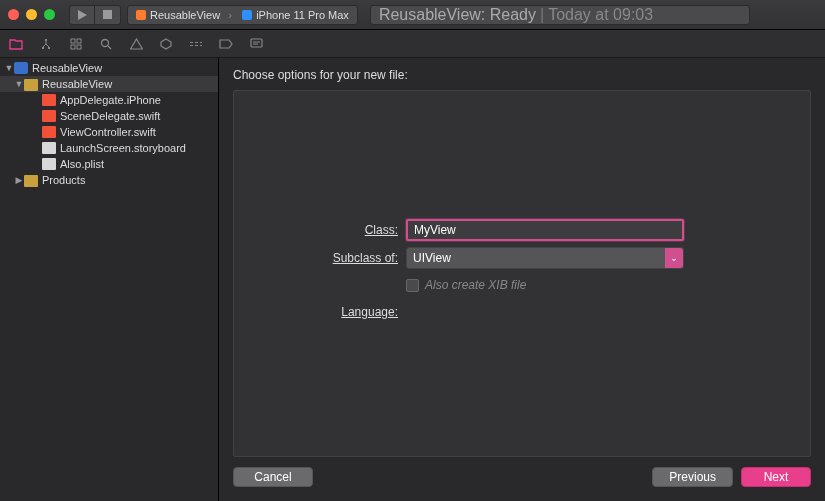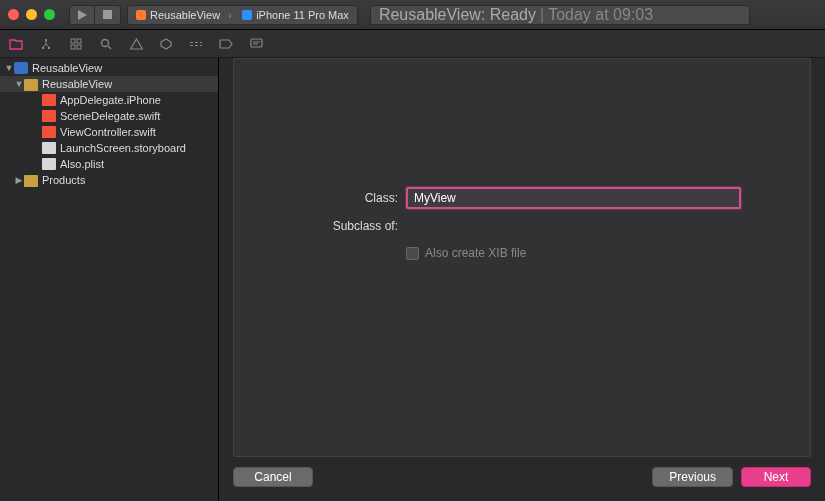--- a/index.html
+++ b/index.html
@@ -45,29 +45,29 @@
   .folder-yellow{background:#c8a03e; border-radius:1px; width:14px; height:10px; margin-top:1px;}
   .proj-icon{background:#3a6fc8; width:12px;height:12px; border-radius:2px;}
   .swift-icon{background:#f05138; width:12px; height:12px; border-radius:1px;}
   .sb-icon{background:#d8d8d8; width:12px; height:12px; border-radius:1px;}
   .plist-icon{background:#d8d8d8; width:12px; height:12px; border-radius:1px;}
 
   
   .sheet-title{padding:10px 14px 8px; font-size:12px; color:#ddd;}
   .sheet-body{flex:1; margin:0 14px 10px; background:#323234; border:1px solid #414143; border-radius:2px; position:relative; padding-top:128px;}
   .form-row{display:flex; align-items:center; height:22px; margin-bottom:6px;}
-  .form-label{width:172px; text-align:right; padding-right:8px; font-size:12px; color:#ddd;}
-  .form-field{width:335px;}
+  .form-label{width:172px; text-align:right; padding-right:8px; font-size:12px; color:#ddd;text-decoration:underline;}
+  .form-field{width:278px;}
   .text-input{width:100%; height:22px; background:#3d3d3f; border:2px solid #d04f8e; border-radius:2px; color:#fff; font-size:12px; padding:0 6px; outline:none; box-shadow:0 0 0 1px rgba(232,62,140,.3);}
   .combo{width:100%; height:22px; background:#555558; border:1px solid #444; border-radius:3px; color:#fff; font-size:12px; padding:0 6px; display:flex; align-items:center; position:relative;}
   .combo .chev{position:absolute; right:0; top:0; width:18px; height:100%; background:#d04f8e; border-radius:0 3px 3px 0; display:flex; align-items:center; justify-content:center; color:#fff; font-size:9px;}
   .combo.lang .chev{background:#6a6a6d;}
   .chk-row{display:flex; align-items:center; gap:6px; padding-left:172px; height:20px; margin-bottom:6px;}
   .chk{width:13px; height:13px; background:#4a4a4c; border:1px solid #666; border-radius:2px;}
-  .chk-label{font-size:12px; color:#888;}
+  .chk-label{font-size:12px; color:#888;font-style:italic;}
 
   .footer{display:flex; padding:0 14px 14px; gap:8px;}
   .btn{height:20px; padding:0 16px; background:#6a6a6d; border:1px solid #555; border-radius:4px; color:#fff; font-size:12px; display:flex; align-items:center; justify-content:center; min-width:70px;}
   .btn.cancel{min-width:80px;}
   .btn.primary{background:#e83e8c; border-color:#c2306f;}
   .spacer{flex:1;}
 
   svg{display:block;}
 </style>
 </head>
@@ -205,39 +205,47 @@
         <span>Also.plist</span>
       </div>
     <div class="node pad2">
       <span class="disclosure">▶</span>
       <span class="fileicon folder-yellow"></span>
       <span>Products</span>
     </div>
   </div>
 
   <div class="content">
+    <div class="sheet-title">Choose options for your new file:</div>
     <div class="sheet-body">
 
       <div class="form-row">
         <div class="form-label">Class:</div>
         <div class="form-field">
           <input class="text-input" type="text" value="MyView" style="">
         </div>
       </div>
 
       <div class="form-row">
         <div class="form-label">Subclass of:</div>
+        <div class="form-field">
+          <div class="combo">
+            <span>UIView</span>
+            <span class="chev">⌄</span>
+          </div>
+        </div>
       </div>
 
       <div class="chk-row">
         <div class="chk"></div>
         <div class="chk-label">Also create XIB file</div>
       </div>
 
       <div class="form-row">
+        <div class="form-label">Language:</div>
       </div>
 
     </div>
     <div class="footer">
       <div class="btn cancel">Cancel</div>
       <div class="spacer"></div>
       <div class="btn">Previous</div>
       <div class="btn primary">Next</div>
     </div>
   </div>

